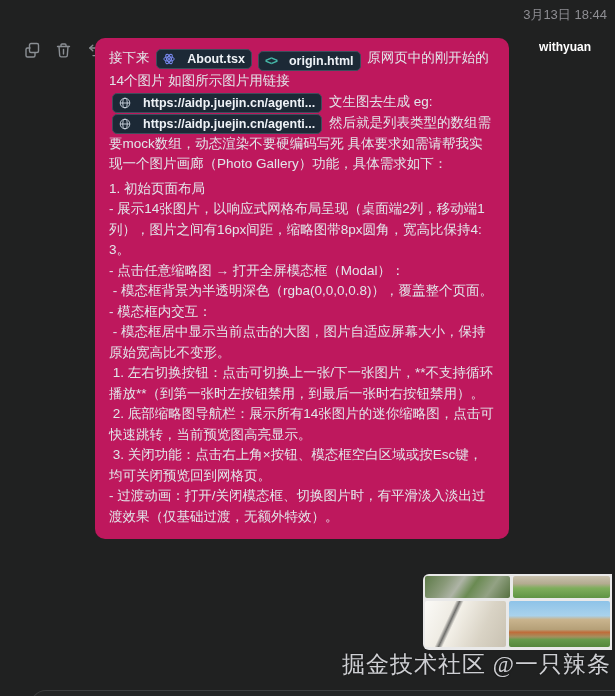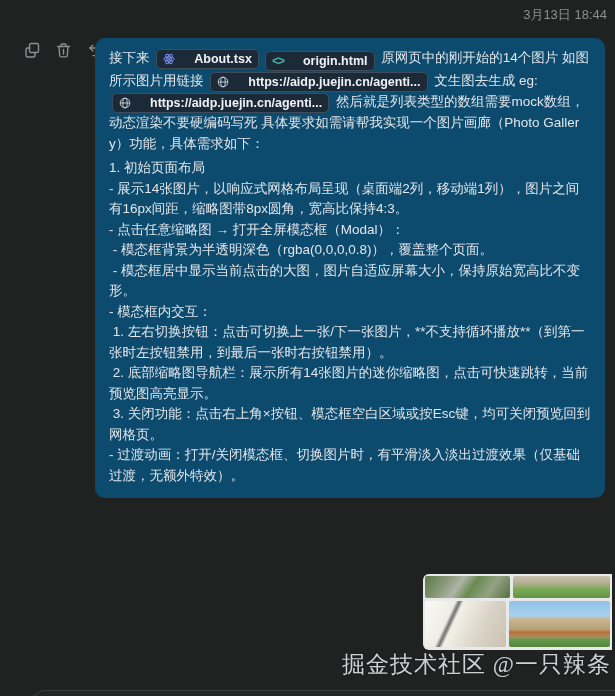--- a/index.html
+++ b/index.html
@@ -19,28 +19,28 @@
     background:radial-gradient(circle at 40% 40%,#f2d9c8 0 55%,#3a2f3a 60%);}
   .username{color:#ffffff;font-size:12px;font-weight:bold;}
 
   
   .actions{position:absolute;left:24px;top:42px;display:flex;gap:14px;}
   .action-btn{width:17px;height:17px;cursor:pointer;background:none;border:none;padding:0;}
   .action-btn svg{display:block;stroke:#8a8f94;fill:none;stroke-width:1.4;stroke-linecap:round;stroke-linejoin:round;}
 
   
   .bubble{
-    position:absolute;left:95px;top:38px;width:510px;box-sizing:border-box;
-    background:#0c4a6e;border-radius:10px;padding:10px 14px 12px 14px;
+    position:absolute;left:95px;top:38px;width:414px;box-sizing:border-box;
+    background:#be185d;border-radius:10px;padding:10px 14px 12px 14px;
     color:#e2e6ea;font-size:13.5px;line-height:20.5px;
   }
   .para{white-space:pre-wrap;word-break:break-all;}
   .para.mt{margin-top:4px;}
   .chip{
-    display:inline-flex;align-items:center;gap:19px;vertical-align:-3px;
+    display:inline-flex;align-items:center;gap:12px;vertical-align:-3px;
     background:#1c2936;border:1px solid #3e4d5c;border-radius:5px;
     padding:0 6px;height:18px;margin:0 3px;cursor:pointer;
     font-size:12.5px;font-weight:bold;color:#eef2f6;line-height:18px;white-space:nowrap;
   }
   .chip svg{display:block;}
   .code-glyph{font-weight:bold;color:#45b8a8;font-size:12px;letter-spacing:-1px;}
 
   
   .attachment{
     position:absolute;left:423px;top:574px;width:189px;height:76px;
@@ -146,22 +146,22 @@
             <ellipse cx="6" cy="6" rx="2.2" ry="4.8"></ellipse>
           </svg>
         </span>
         <span>https://aidp.juejin.cn/agenti...</span>
       </span><span> 然后就是列表类型的数组需要mock数组，动态渲染不要硬编码写死 具体要求如需请帮我实现一个图片画廊（Photo Gallery）功能，具体需求如下：</span></div>
 
   <div class="para mt">1. 初始页面布局</div>
   <div class="para">- 展示14张图片，以响应式网格布局呈现（桌面端2列，移动端1列），图片之间有16px间距，缩略图带8px圆角，宽高比保持4:3。</div>
   <div class="para">- 点击任意缩略图 → 打开全屏模态框（Modal）：</div>
   <div class="para"> - 模态框背景为半透明深色（rgba(0,0,0,0.8)），覆盖整个页面。</div>
+  <div class="para">- 模态框内交互：</div>
   <div class="para"> - 模态框居中显示当前点击的大图，图片自适应屏幕大小，保持原始宽高比不变形。</div>
-  <div class="para">- 模态框内交互：</div>
   <div class="para"> 1. 左右切换按钮：点击可切换上一张/下一张图片，**不支持循环播放**（到第一张时左按钮禁用，到最后一张时右按钮禁用）。</div>
   <div class="para"> 2. 底部缩略图导航栏：展示所有14张图片的迷你缩略图，点击可快速跳转，当前预览图高亮显示。</div>
   <div class="para"> 3. 关闭功能：点击右上角×按钮、模态框空白区域或按Esc键，均可关闭预览回到网格页。</div>
   <div class="para">- 过渡动画：打开/关闭模态框、切换图片时，有平滑淡入淡出过渡效果（仅基础过渡，无额外特效）。</div>
 </div>
 
 <div class="attachment">
   <div class="att-row top">
     <div class="photo garden"></div>
     <div class="photo lawn"></div>

